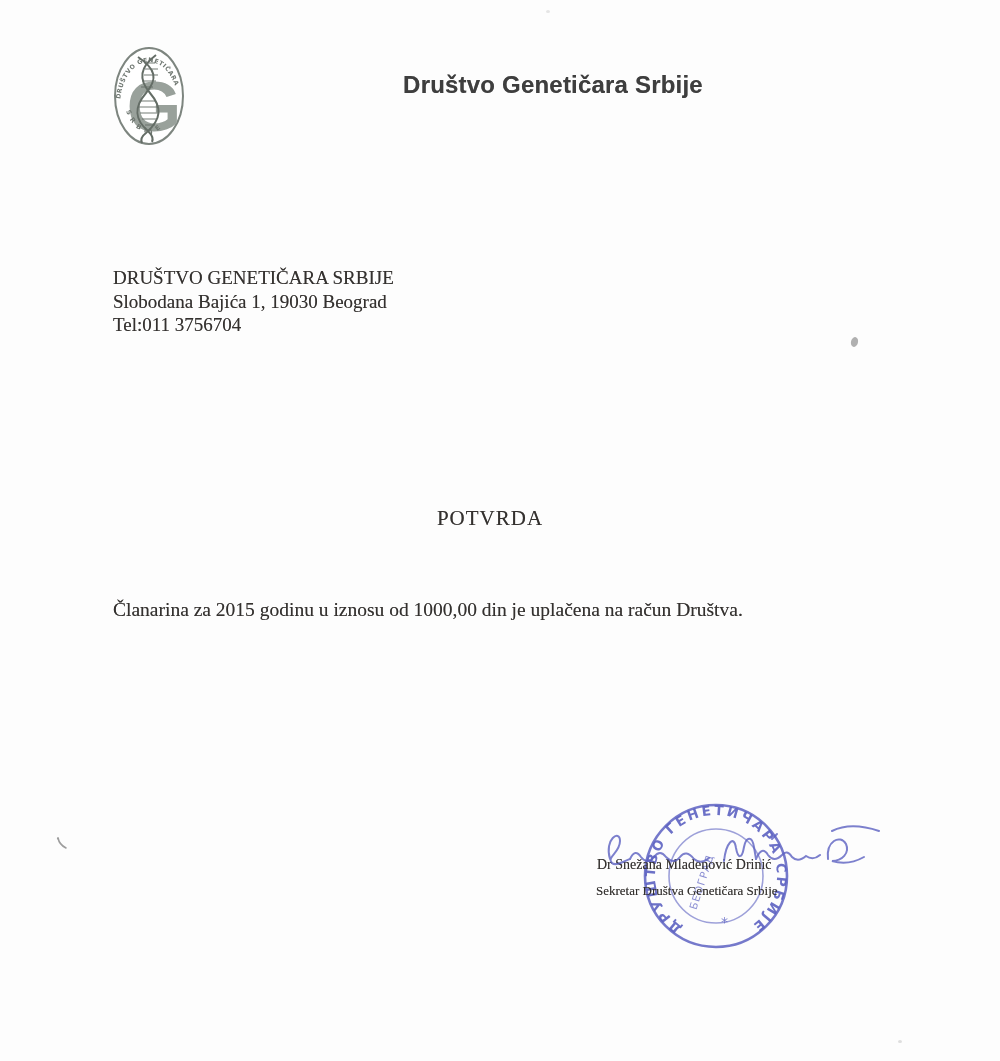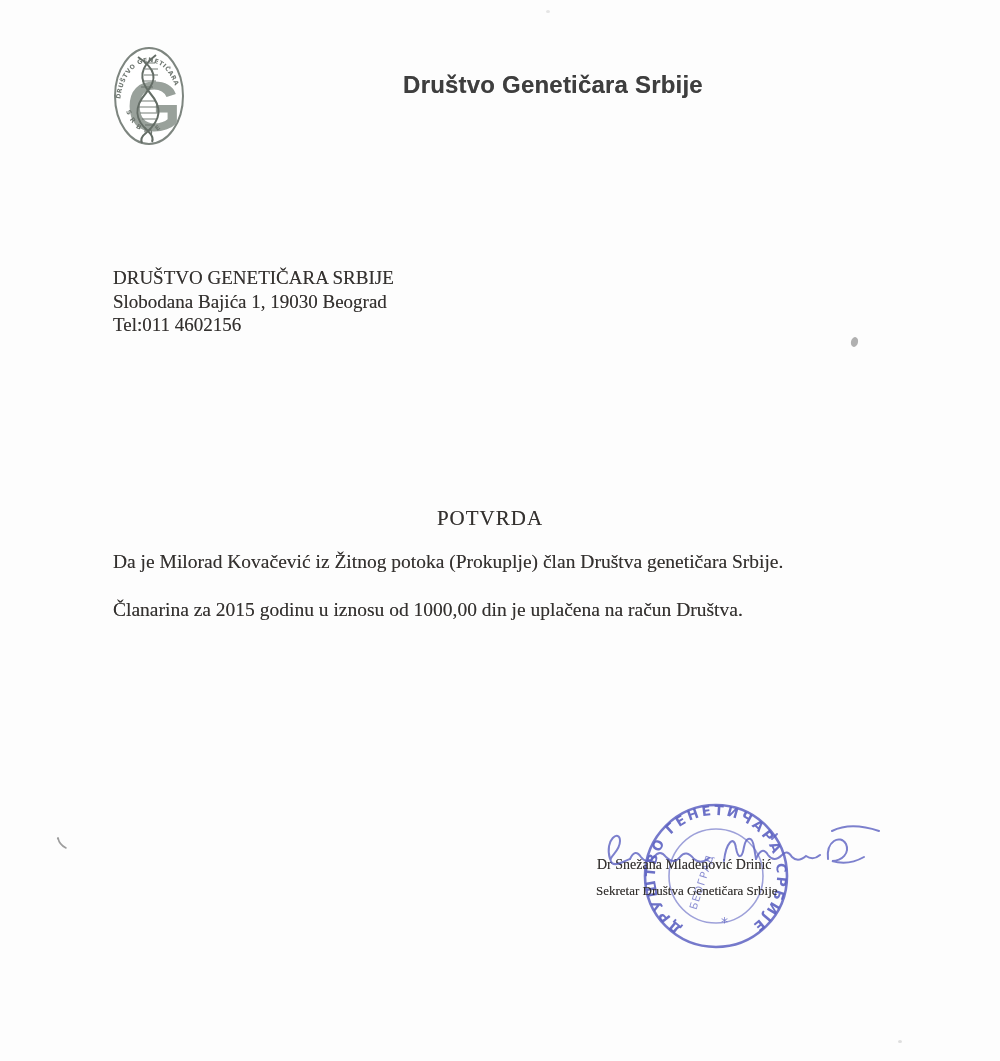--- a/index.html
+++ b/index.html
@@ -82,26 +82,25 @@
     </g>
   </svg>
 
   <div class="abs org-header">
     <div>Društvo Genetičara Srbije</div>
   </div>
 
   <div class="abs sender">
     <div>DRUŠTVO GENETIČARA SRBIJE</div>
     <div>Slobodana Bajića 1, 19030 Beograd</div>
-    <div>Tel:011 4602156</div>
+    <div>Tel:011 3756704</div>
   </div>
 
   <div class="abs doc-title">POTVRDA</div>
 
-  <div class="abs para para1">Da je Milorad Kovačević iz Žitnog potoka (Prokuplje) član Društva genetičara Srbije.</div>
   <div class="abs para para2">Članarina za 2015 godinu u iznosu od 1000,00 din je uplačena na račun Društva.</div>
 
   <svg class="abs stamp" width="150" height="150" viewBox="0 0 150 150" xmlns="http://www.w3.org/2000/svg">
     <defs>
       <path id="stamp-ring-path" d="M 14 75 A 61 61 0 1 1 136 75 A 61 61 0 1 1 14 75"></path>
     </defs>
     <circle cx="75" cy="75" r="71" fill="none" stroke="#5d62c2" stroke-width="2.6" opacity="0.85"></circle>
     <circle cx="75" cy="75" r="47" fill="none" stroke="#5d62c2" stroke-width="1.6" opacity="0.6"></circle>
     <g transform="rotate(-57 75 75)" opacity="0.9">
       <text font-size="13.5" font-weight="bold" letter-spacing="2.6" fill="#5d62c2" font-family="DejaVu Sans, sans-serif">

